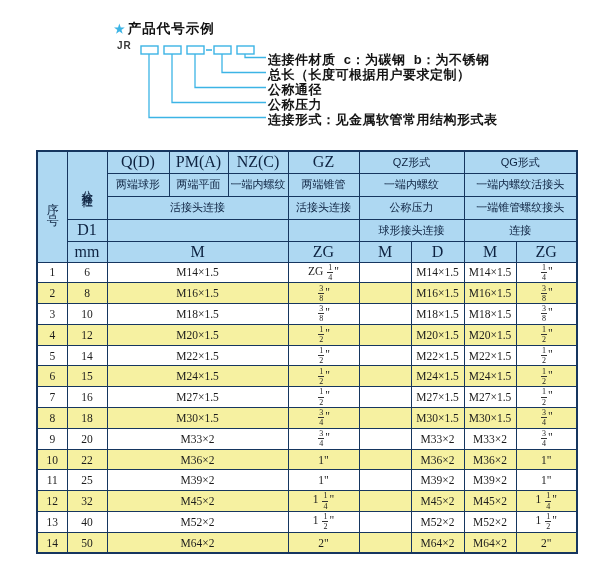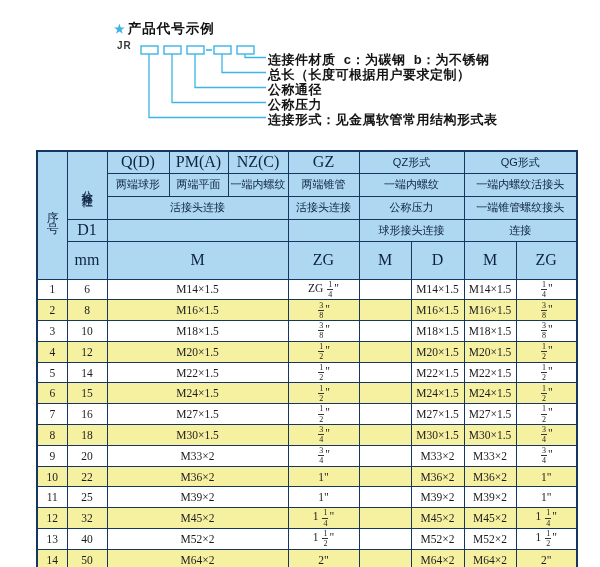--- a/index.html
+++ b/index.html
@@ -22,21 +22,21 @@
   
   table.ref{position:absolute;left:36px;top:150px;width:540px;border-collapse:collapse;
             table-layout:fixed;border:2px solid var(--border_navy);}
   table.ref th,table.ref td{border:1px solid var(--border_navy);text-align:center;
             vertical-align:middle;padding:0;overflow:hidden;}
   thead th{background:var(--header_blue);font-weight:normal;font-size:11px;color:#0d2240;}
   thead tr:nth-child(1){height:22px;}
   thead tr:nth-child(2){height:23px;}
   thead tr:nth-child(3){height:23px;}
   thead tr:nth-child(4){height:22px;}
-  thead tr:nth-child(5){height:38px;}
+  thead tr:nth-child(5){height:21px;}
   .sf{font-family:"Liberation Serif",serif;font-size:16px;}
   .vert{writing-mode:vertical-rl;display:inline-block;line-height:1.1;font-size:11.5px;}
   .vert.seq{letter-spacing:13px;font-size:12px;}
   .vert.dn{letter-spacing:2px;}
   tbody tr{height:20.8px;}
   tbody td{font-family:"Liberation Serif",serif;font-size:11.5px;color:#1c1c1c;background:#fff;}
   tbody tr.alt td{background:var(--row_yellow);}
   .frac{display:inline-flex;flex-direction:column;font-size:8px;line-height:1.15;
         vertical-align:middle;text-align:center;margin:0 1px;}
   .frac b{font-weight:normal;border-bottom:1px solid #333;padding:0 1px;}

